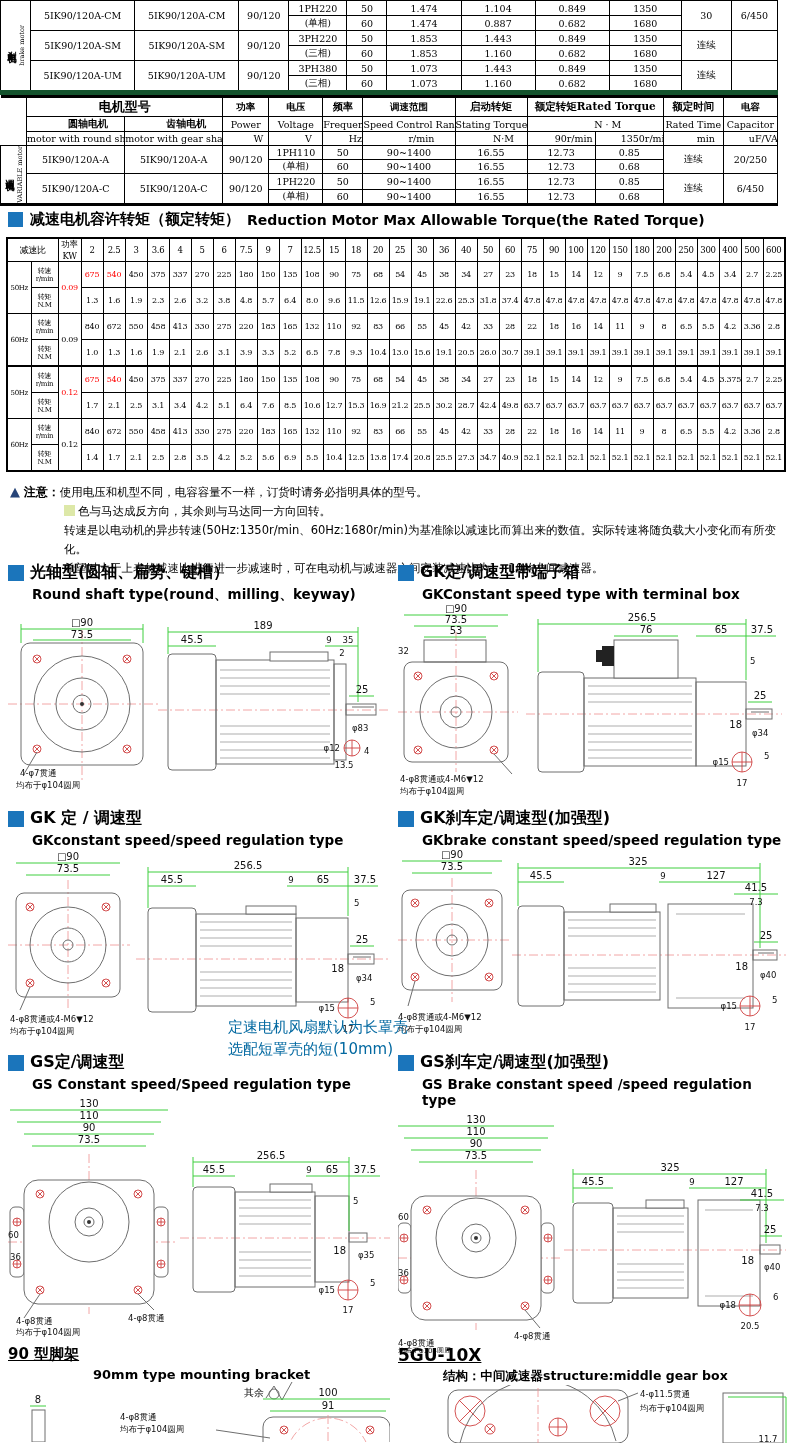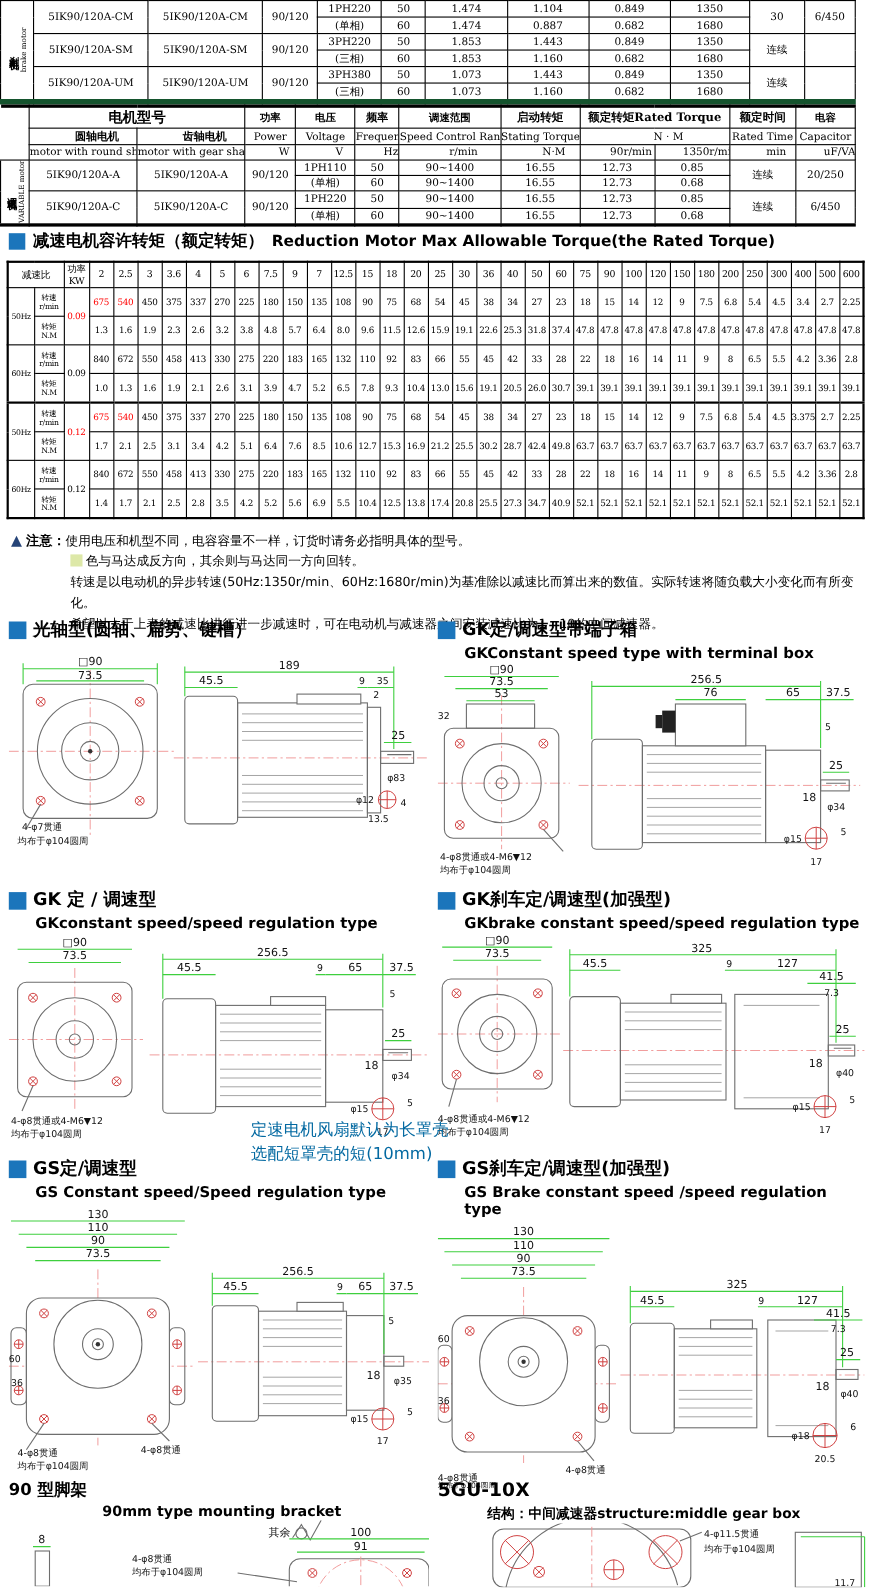--- a/index.html
+++ b/index.html
@@ -43,21 +43,21 @@
   #notes .tri{color:#264478;font-size:13px;}
   #notes b{font-size:12px;}
   #notes .ind{margin-left:54px;}
   .notesq{display:inline-block;width:11px;height:11px;background:#dde8a8;vertical-align:-1px;margin-right:3px;}
 
   
   .section{position:absolute;}
   .sec-title{display:flex;align-items:center;gap:6px;font-size:16px;font-weight:bold;}
   .sec-title .bluesq{width:16px;height:16px;}
   .sec-en{font-size:13.5px;font-weight:bold;margin:3px 0 0 24px;}
-  .plain-title{font-size:15px;font-weight:bold;}
+  .plain-title{font-size:15px;font-weight:bold;text-decoration:underline;}
   .plain-en{font-size:13px;font-weight:bold;margin:3px 0 0 85px;}
 
   svg text{font-family:"DejaVu Sans","Liberation Sans",sans-serif;font-size:10px;fill:#111;}
   svg text.mid{text-anchor:middle;}
   svg text.end{text-anchor:end;}
   svg text.sm{font-size:8.5px;}
   .ol{stroke:#6e6e6e;fill:none;stroke-width:1;}
   .olf{stroke:#6e6e6e;fill:#fff;stroke-width:1;}
   .rib{stroke:#8a8a8a;stroke-width:0.7;fill:none;}
   .dim{stroke:#3ecf3e;stroke-width:1;fill:none;}
@@ -457,21 +457,21 @@
         <tr class="trow">
           <td class="lab">转矩<br>N.M</td>
           <td class="v">1.0</td>
           <td class="v">1.3</td>
           <td class="v">1.6</td>
           <td class="v">1.9</td>
           <td class="v">2.1</td>
           <td class="v">2.6</td>
           <td class="v">3.1</td>
           <td class="v">3.9</td>
-          <td class="v">4.7</td>
+          <td class="v">3.3</td>
           <td class="v">5.2</td>
           <td class="v">6.5</td>
           <td class="v">7.8</td>
           <td class="v">9.3</td>
           <td class="v">10.4</td>
           <td class="v">13.0</td>
           <td class="v">15.6</td>
           <td class="v">19.1</td>
           <td class="v">20.5</td>
           <td class="v">26.0</td>
@@ -641,20 +641,21 @@
     <div class="ind"><span class="notesq"></span><span>色与马达成反方向，其余则与马达同一方向回转。</span></div>
     <div class="ind"><span>转速是以电动机的异步转速(50Hz:1350r/min、60Hz:1680r/min)为基准除以减速比而算出来的数值。实际转速将随负载大小变化而有所变化。</span></div>
     <div class="ind"><span>希望以大于上表的减速比进行进一步减速时，可在电动机与减速器之间安装减速比为1：10的中间减速器。</span></div>
   </div>
 
   <div class="section" style="left:8px;top:562px;width:382px;height:242px;">
     <div class="sec-title">
         <span class="bluesq"></span>
         <span>光轴型(圆轴、扁势、键槽）</span>
       </div>
+    <div class="sec-en">Round shaft type(round、milling、keyway)</div>
     <svg width="382" height="192" viewBox="0 0 382 192">
       <g>
         <line class="cl" x1="0" y1="100" x2="150" y2="100"></line>
           <line class="cl" x1="74" y1="26" x2="74" y2="176"></line>
         <rect class="ol" x="13" y="39" width="122" height="122" rx="9"></rect>
         <circle class="ol" cx="74" cy="100" r="48"></circle>
           <circle class="ol" cx="74" cy="100" r="26"></circle>
           <circle class="ol" cx="74" cy="100" r="9"></circle>
           <circle cx="74" cy="100" r="2" fill="#333"></circle>
         <g class="scr">

